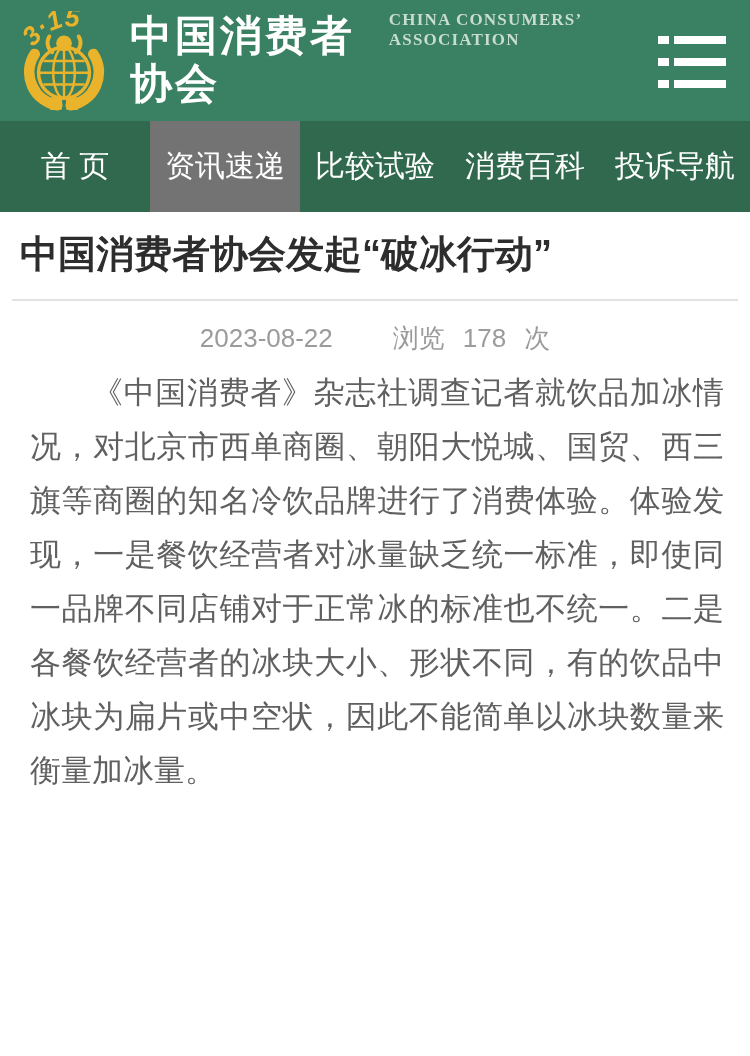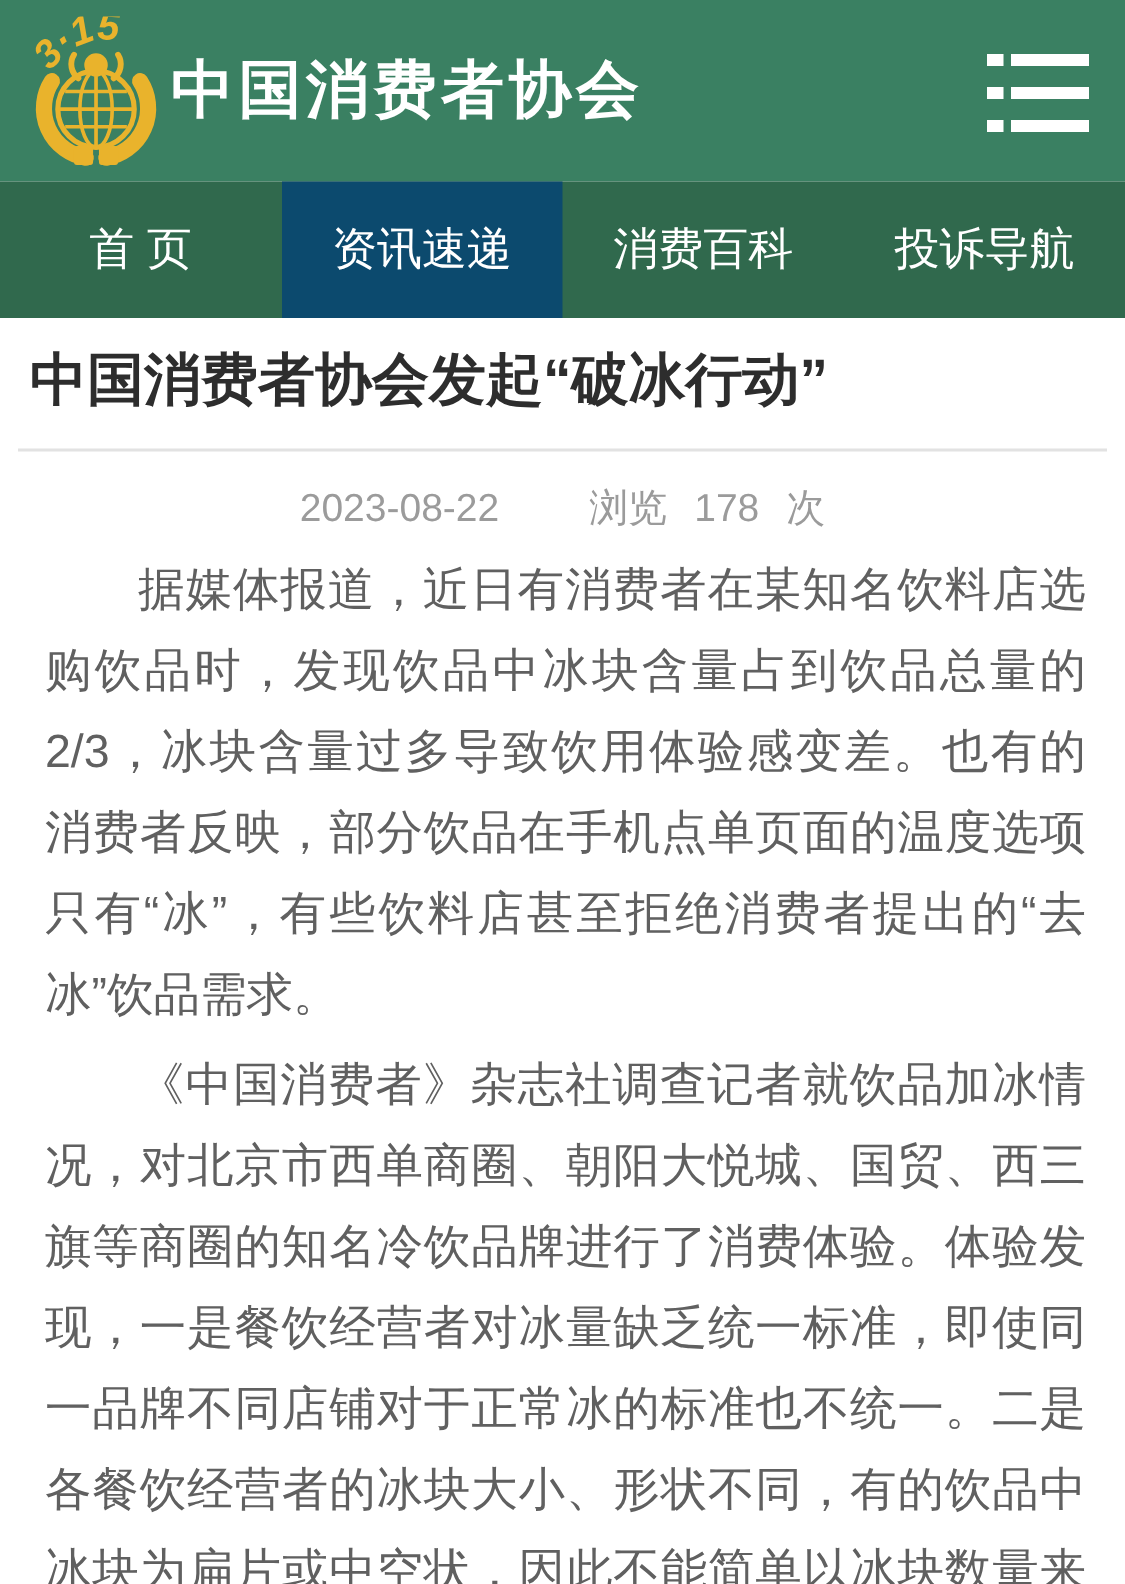--- a/index.html
+++ b/index.html
@@ -7,41 +7,41 @@
     width:750px;height:1056px;overflow:hidden;background:#ffffff;
     font-family:"Liberation Sans","DejaVu Sans",sans-serif;
     -webkit-font-smoothing:antialiased;
   }
   
   .site-header{
     height:121px;background:#3A8062;display:flex;align-items:center;
     padding:0 24px 0 16px;box-sizing:border-box;
   }
   .logo-wrap{width:98px;height:100px;flex:0 0 auto;}
-  .brand{display:flex;flex-direction:row;justify-content:center;}
+  .brand{margin-left:16px;display:flex;flex-direction:row;justify-content:center;}
   .brand-title{
     color:#ffffff;font-size:42px;font-weight:bold;letter-spacing:3px;
     line-height:48px;margin:2px 0 4px 0;
   }
   .brand-sub{
     color:#c9dcd1;font-family:"Liberation Serif","DejaVu Serif",serif;
     font-size:17px;letter-spacing:1.2px;font-weight:bold;
   }
   .spacer{flex:1;}
   .menu-btn{display:flex;flex-direction:column;gap:14px;cursor:pointer;margin-top:2px;}
   .menu-row{display:flex;gap:5px;}
   .menu-sq{width:11px;height:8px;background:#ffffff;}
   .menu-bar{width:52px;height:8px;background:#ffffff;}
   
   .main-nav{height:91px;background:#30694D;display:flex;}
   .nav-item{
     flex:1;display:flex;align-items:center;justify-content:center;
     color:#ffffff;font-size:30px;cursor:pointer;white-space:nowrap;
   }
-  .nav-item.active{background:#0c4a6e;}
+  .nav-item.active{background:#737373;}
   
   .article{padding-top:14px;}
   .article-title{
     text-align:left;color:#2D2D2D;font-size:38px;font-weight:bold;
     line-height:56px;margin:0 20px;
   }
   .divider{border:none;border-top:2px solid #e2e2e2;margin:17px 12px 0 12px;}
   .meta{
     display:flex;justify-content:center;align-items:baseline;
     color:#9B9B9B;font-size:26px;margin-top:20px;
@@ -81,20 +81,21 @@
       <path d="M61,42 a12,12 0 0,0 3,-16" fill="none" stroke="#E9B32C" stroke-width="4" stroke-linecap="round"></path>
 
       <path d="M19,44 A34,34 0 0,0 42,96" fill="none" stroke="#E9B32C" stroke-width="11" stroke-linecap="round"></path>
       <path d="M79,44 A34,34 0 0,1 56,96" fill="none" stroke="#E9B32C" stroke-width="11" stroke-linecap="round"></path>
       <rect x="34" y="88" width="13" height="13" rx="2" fill="#E9B32C"></rect>
       <rect x="51" y="88" width="13" height="13" rx="2" fill="#E9B32C"></rect>
     </svg>
   </div>
   <div class="brand">
     <div class="brand-title">中国消费者协会</div>
+    <div class="brand-sub">CHINA CONSUMERS’ ASSOCIATION</div>
   </div>
   <div class="spacer"></div>
   <div class="menu-btn">
     <div class="menu-row">
         <div class="menu-sq"></div>
         <div class="menu-bar"></div>
       </div>
     <div class="menu-row">
         <div class="menu-sq"></div>
         <div class="menu-bar"></div>
@@ -102,31 +103,31 @@
     <div class="menu-row">
         <div class="menu-sq"></div>
         <div class="menu-bar"></div>
       </div>
   </div>
 </header>
 
 <nav class="main-nav">
   <div class="nav-item">首 页</div>
   <div class="nav-item active">资讯速递</div>
+  <div class="nav-item">比较试验</div>
   <div class="nav-item">消费百科</div>
   <div class="nav-item">投诉导航</div>
 </nav>
 
 <main class="article">
   <h1 class="article-title">中国消费者协会发起“破冰行动”</h1>
   <hr class="divider">
   <div class="meta">
     <span class="m-date">2023-08-22</span>
     <span class="m-gap">浏览</span>
     <span class="m-gap">178</span>
     <span>次</span>
   </div>
   <div class="article-body">
-    <p>据媒体报道，近日有消费者在某知名饮料店选购饮品时，发现饮品中冰块含量占到饮品总量的2/3，冰块含量过多导致饮用体验感变差。也有的消费者反映，部分饮品在手机点单页面的温度选项只有“冰”，有些饮料店甚至拒绝消费者提出的“去冰”饮品需求。</p>
     <p>《中国消费者》杂志社调查记者就饮品加冰情况，对北京市西单商圈、朝阳大悦城、国贸、西三旗等商圈的知名冷饮品牌进行了消费体验。体验发现，一是餐饮经营者对冰量缺乏统一标准，即使同一品牌不同店铺对于正常冰的标准也不统一。二是各餐饮经营者的冰块大小、形状不同，有的饮品中冰块为扁片或中空状，因此不能简单以冰块数量来衡量加冰量。</p>
   </div>
 
 </main>
 
 </body></html>

